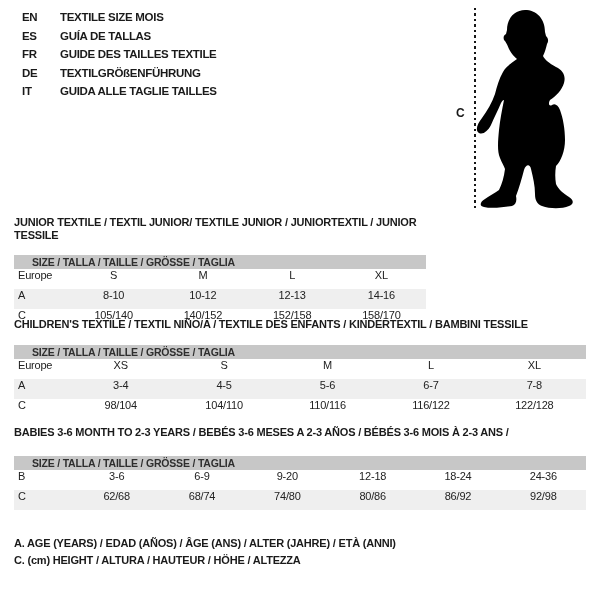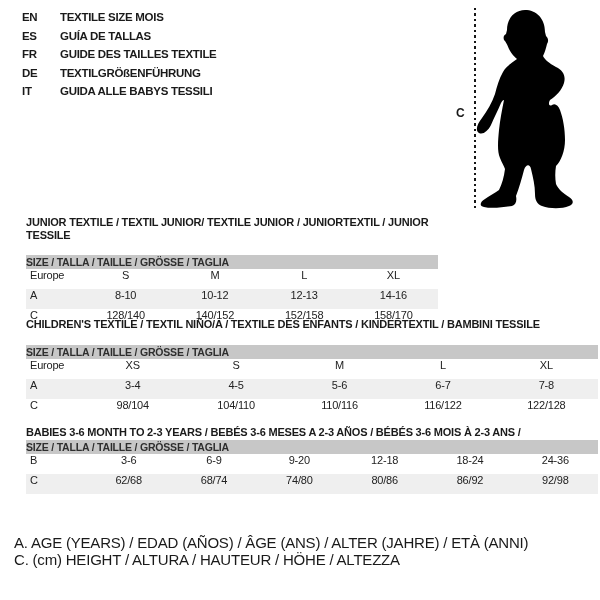--- a/index.html
+++ b/index.html
@@ -18,42 +18,42 @@
   .lang-code { width:38px; }
 
   
   .measure-line { position:absolute; left:474px; top:8px; width:2px; height:200px;
                   background:repeating-linear-gradient(to bottom,#161616 0 2.5px,transparent 2.5px 5.5px); }
   .measure-label { position:absolute; left:456px; top:106px;
                    font-weight:bold; font-size:12px; }
   .baby-svg { position:absolute; left:470px; top:4px; }
 
   
-  .size-table { position:absolute; left:26px; }
+  .size-table { position:absolute; left:14px; }
   .t1 { top:216px; width:412px; }
   .t2 { top:318px; width:572px; }
   .t3 { top:425px; width:572px; }
   .tbl-title { font-weight:bold; font-size:11px; letter-spacing:-0.2px; line-height:13px; }
   .t1 .title-wrap { margin-bottom:13px; }
   .t2 .title-wrap { margin-bottom:14px; }
   .t3 .tbl-title { line-height:15px; }
-  .t3 .title-wrap { margin-bottom:0; }
+  .t3 .title-wrap { margin-bottom:16px; }
   .size-bar { height:14px; background:#c7c7c7; display:flex; align-items:center;
-              padding-left:0; font-weight:bold; font-size:10.5px;
+              padding-left:18px; font-weight:bold; font-size:10.5px;
               letter-spacing:-0.2px; color:#2e2e2e; }
   .trow { display:flex; height:20px; align-items:flex-start; font-size:11px;
           letter-spacing:-0.2px; color:#222; }
   .trow.alt { background:#efefef; }
   .tlabel { width:55px; padding-left:4px; box-sizing:border-box; }
   .t3 .tlabel { width:60px; }
   .tcell { flex:1; text-align:center; }
 
   
   .footnotes { position:absolute; left:14px; top:535px; }
-  .footnote { font-weight:normal; font-size:15px; letter-spacing:-0.2px;
+  .footnote { font-weight:bold; font-size:11px; letter-spacing:-0.2px;
               line-height:16.5px; }
 </style>
 </head>
 <body>
 
 <div class="canvas">
 
   <div class="lang-list">
     <div class="lang-row">
       <span class="lang-code">EN</span>
@@ -66,21 +66,21 @@
     <div class="lang-row">
       <span class="lang-code">FR</span>
       <span class="lang-label">GUIDE DES TAILLES TEXTILE</span>
     </div>
     <div class="lang-row">
       <span class="lang-code">DE</span>
       <span class="lang-label">TEXTILGRÖßENFÜHRUNG</span>
     </div>
     <div class="lang-row">
       <span class="lang-code">IT</span>
-      <span class="lang-label">GUIDA ALLE BABYS TESSILI</span>
+      <span class="lang-label">GUIDA ALLE TAGLIE TAILLES</span>
     </div>
   </div>
 
   <div class="measure-line"></div>
   <div class="measure-label">C</div>
   <svg class="baby-svg" width="128" height="208" viewBox="0 0 128 208" aria-hidden="true">
     <path fill="#000000" d="
       M55,6
       C45,6 37,14 37,26
       L36,30
@@ -137,21 +137,21 @@
     </div>
     <div class="trow alt">
       <span class="tlabel">A</span>
       <span class="tcell">8-10</span>
       <span class="tcell">10-12</span>
       <span class="tcell">12-13</span>
       <span class="tcell">14-16</span>
     </div>
     <div class="trow">
       <span class="tlabel">C</span>
-      <span class="tcell">128/140</span>
+      <span class="tcell">105/140</span>
       <span class="tcell">140/152</span>
       <span class="tcell">152/158</span>
       <span class="tcell">158/170</span>
     </div>
   </div>
 
   <div class="size-table t2">
     <div class="title-wrap">
       <div class="tbl-title">CHILDREN'S TEXTILE / TEXTIL NIÑO/A / TEXTILE DES ENFANTS / KINDERTEXTIL / BAMBINI TESSILE</div>
     </div>

